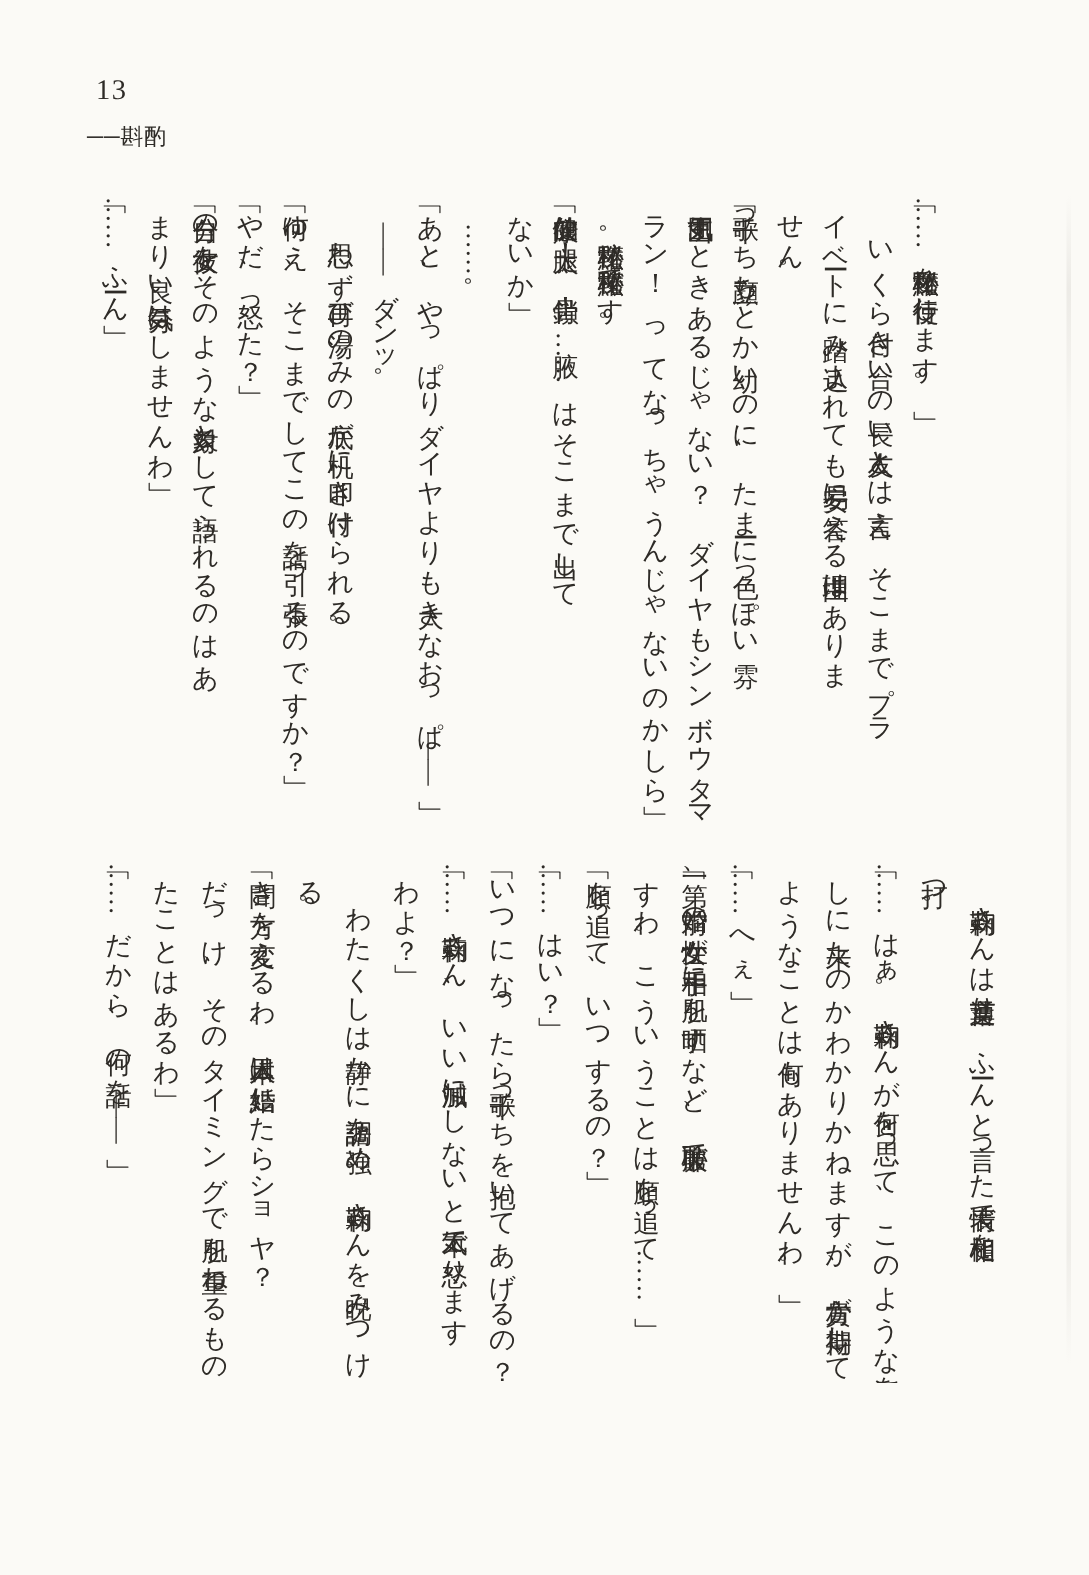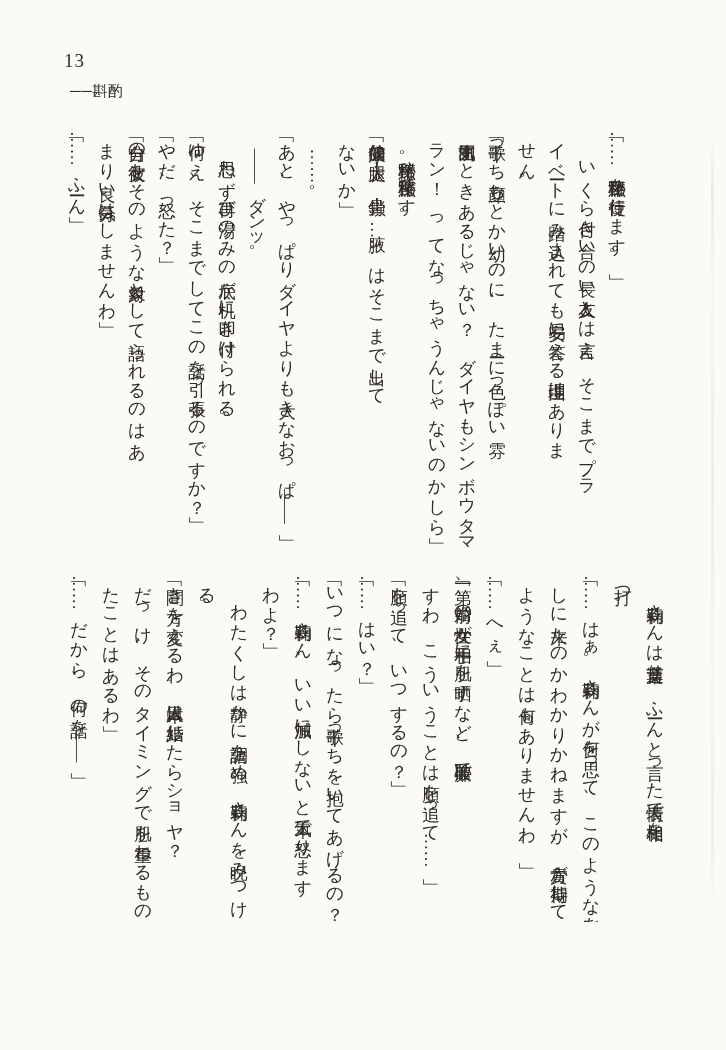--- a/index.html
+++ b/index.html
@@ -18,21 +18,21 @@
   }
   .page-number {
     position: absolute;
     left: 64px;
     top: 50px;
     font-size: 19px;
     letter-spacing: 1px;
   }
   .running-title {
     position: absolute;
-    left: 70px;
+    left: 58px;
     top: 82px;
     font-size: 15px;
     letter-spacing: 0.5px;
   }
   .band {
     position: absolute;
     writing-mode: vertical-rl;
     text-orientation: mixed;
   }
   .band p {

